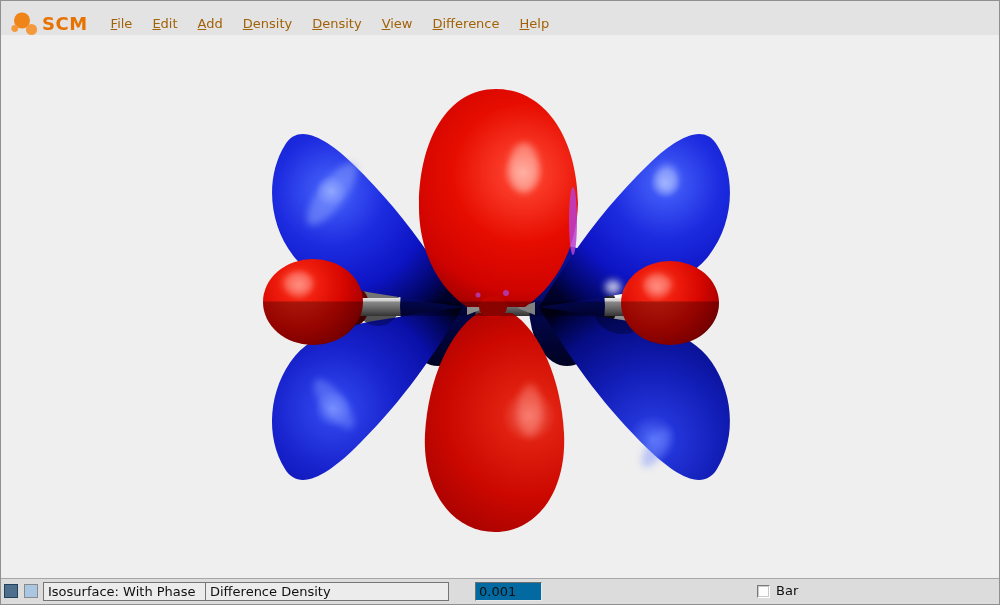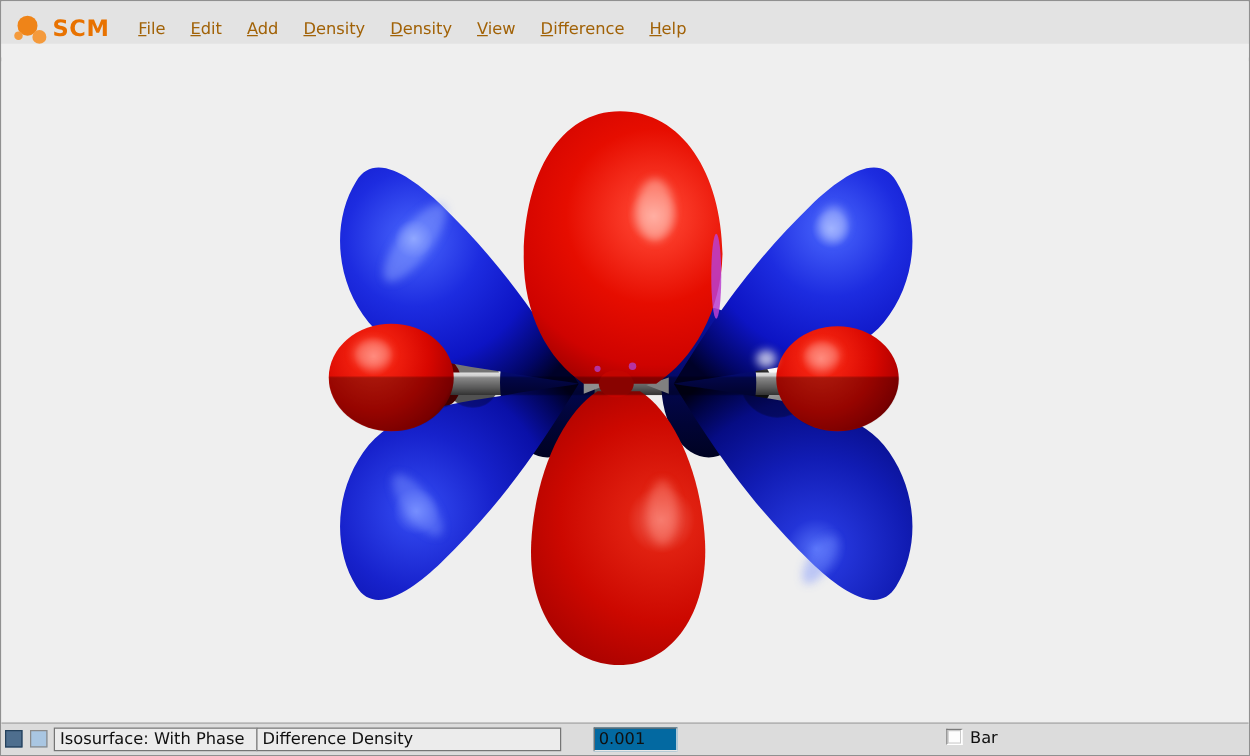--- a/index.html
+++ b/index.html
@@ -47,21 +47,21 @@
     padding:1px 0 0 4px; white-space:nowrap; overflow:hidden; cursor:default;
   }
   .sb-field.f1{ left:42px;  width:163px; }
   .sb-field.f2{ left:204px; width:244px; }
   .sb-input{
     position:absolute; top:3px; left:447px; width:67px; height:19px;
     background:#0369a1; font-size:13px; color:#101010;
     border:1px solid; border-color:#6f6f6f #e9e9e9 #e9e9e9 #6f6f6f;
     padding:0 0 0 3px; font-family:inherit; outline:none;margin-left:27px;
   }
-  .bar-check{ position:absolute; left:756px; top:4px; display:flex; align-items:flex-start; }
+  .bar-check{ position:absolute; left:756px; top:4px; display:flex; align-items:flex-end; }
   .checkbox-box{
     width:13px; height:13px; background:#fdfdfd; display:inline-block;
     border:1px solid; border-color:#7a7a7a #ffffff #ffffff #7a7a7a;
     box-shadow:0 0 0 1px #c9c9c9 inset;
   }
   .checkbox-label{ font-size:13px; color:#101010; margin-left:6px; }
 </style>
 </head>
 <body>
 

